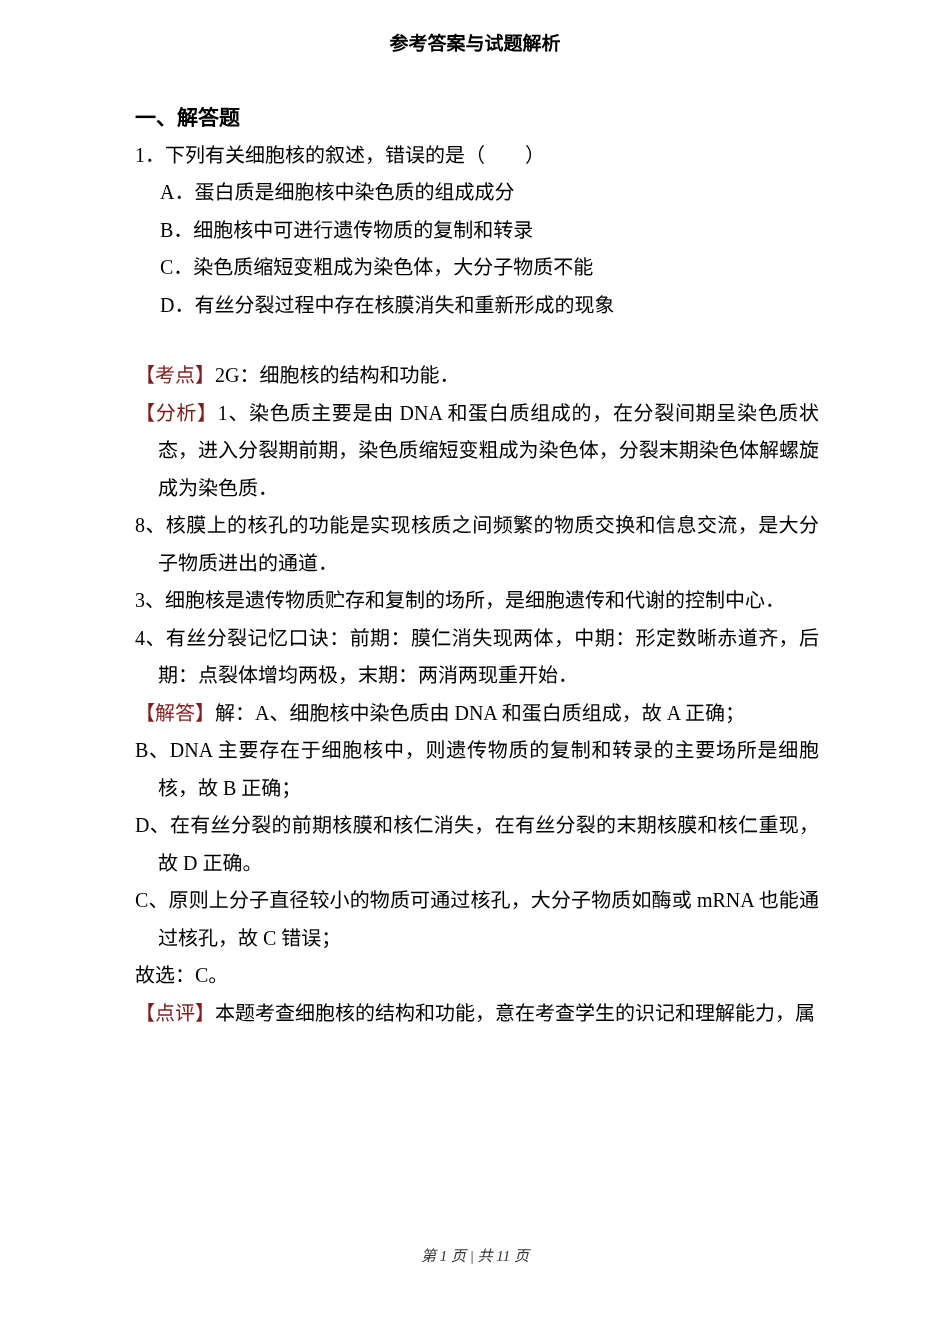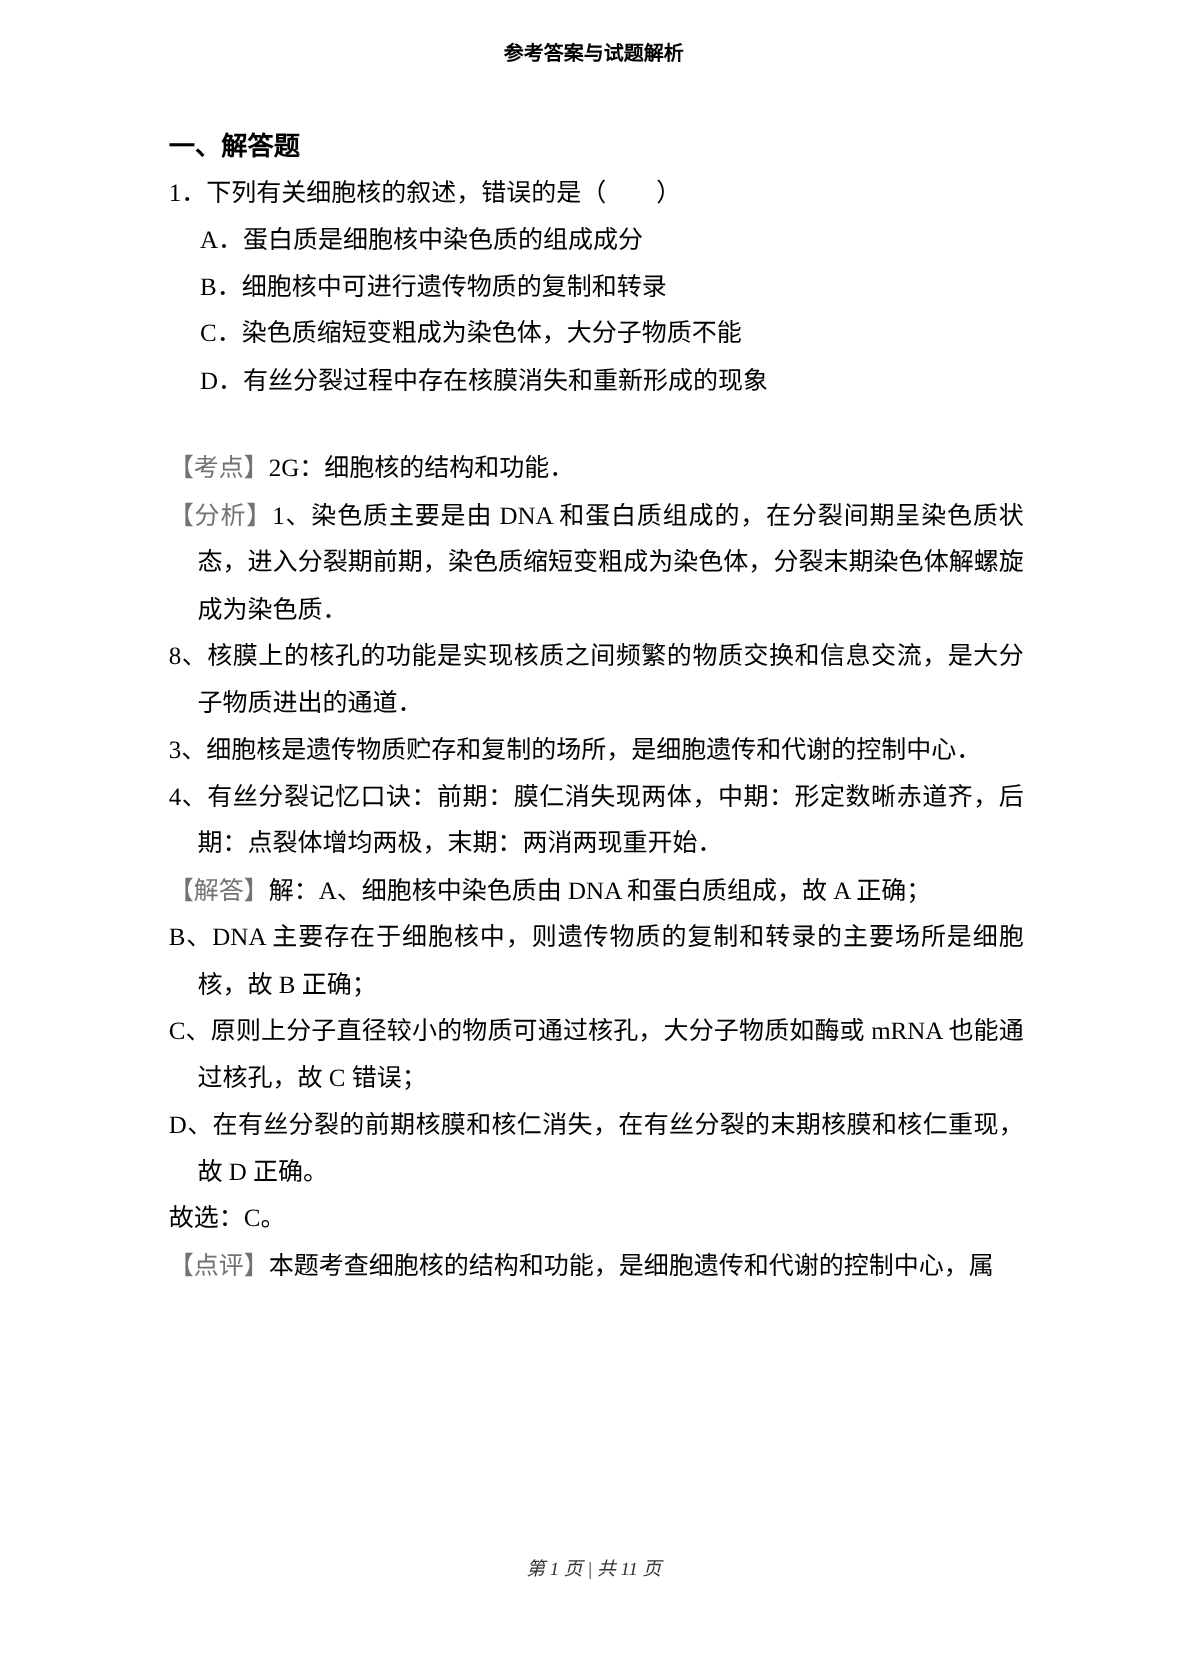--- a/index.html
+++ b/index.html
@@ -27,21 +27,21 @@
     font-weight: bold;
     font-size: 29px;
     line-height: 40px;
     letter-spacing: 1px;
   }
   .subtitle {
     margin-top: 33px;
     text-align: center;
     font-family: "Liberation Sans", "DejaVu Sans", sans-serif;
     font-weight: bold;
-    font-size: 16px;
+    font-size: 19px;
     line-height: 22px;
   }
   .content {
     margin: 44px 0 0 135px;
     width: 684px;
   }
   .section-heading {
     font-family: "Liberation Sans", "DejaVu Sans", sans-serif;
     font-weight: bold;
     font-size: 21px;
@@ -58,21 +58,21 @@
     margin-left: 25px !important;
   }
   .answer-block {
     margin-top: 33px;
   }
   .hang {
     padding-left: 23px;
     text-indent: -23px;
   }
   .blue {
-    color: #737373;
+    color: #7f1d1d;
   }
   .footer {
     position: absolute;
     top: 1246px;
     left: 0;
     width: 100%;
     text-align: center;
     font-size: 15px;
     line-height: 20px;
     color: #333333;
@@ -107,26 +107,26 @@
       <p class="hang"><span>8、核膜上的核孔的功能是实现核质之间频繁的物质交换和信息交流，是大分子物质进出的通道．</span></p>
 
       <p class="hang"><span>3、细胞核是遗传物质贮存和复制的场所，是细胞遗传和代谢的控制中心．</span></p>
 
       <p class="hang"><span>4、有丝分裂记忆口诀：前期：膜仁消失现两体，中期：形定数晰赤道齐，后期：点裂体增均两极，末期：两消两现重开始．</span></p>
 
       <p class="hang"><span class="blue">【解答】</span><span>解：A、细胞核中染色质由 DNA 和蛋白质组成，故 A 正确；</span></p>
 
       <p class="hang"><span>B、DNA 主要存在于细胞核中，则遗传物质的复制和转录的主要场所是细胞核，故 B 正确；</span></p>
 
+      <p class="hang"><span>D、在有丝分裂的前期核膜和核仁消失，在有丝分裂的末期核膜和核仁重现，故 D 正确。</span></p>
+
       <p class="hang"><span>C、原则上分子直径较小的物质可通过核孔，大分子物质如酶或 mRNA 也能通过核孔，故 C 错误；</span></p>
-
-      <p class="hang"><span>D、在有丝分裂的前期核膜和核仁消失，在有丝分裂的末期核膜和核仁重现，故 D 正确。</span></p>
 
       <p class="hang"><span>故选：C。</span></p>
 
-      <p class="hang"><span class="blue">【点评】</span><span>本题考查细胞核的结构和功能，是细胞遗传和代谢的控制中心，属</span></p>
+      <p class="hang"><span class="blue">【点评】</span><span>本题考查细胞核的结构和功能，意在考查学生的识记和理解能力，属</span></p>
 
     </div>
   </div>
 
   <div class="footer"><span>第 1 页 | 共 11 页</span></div>
 
 </div>
 
 </body></html>

